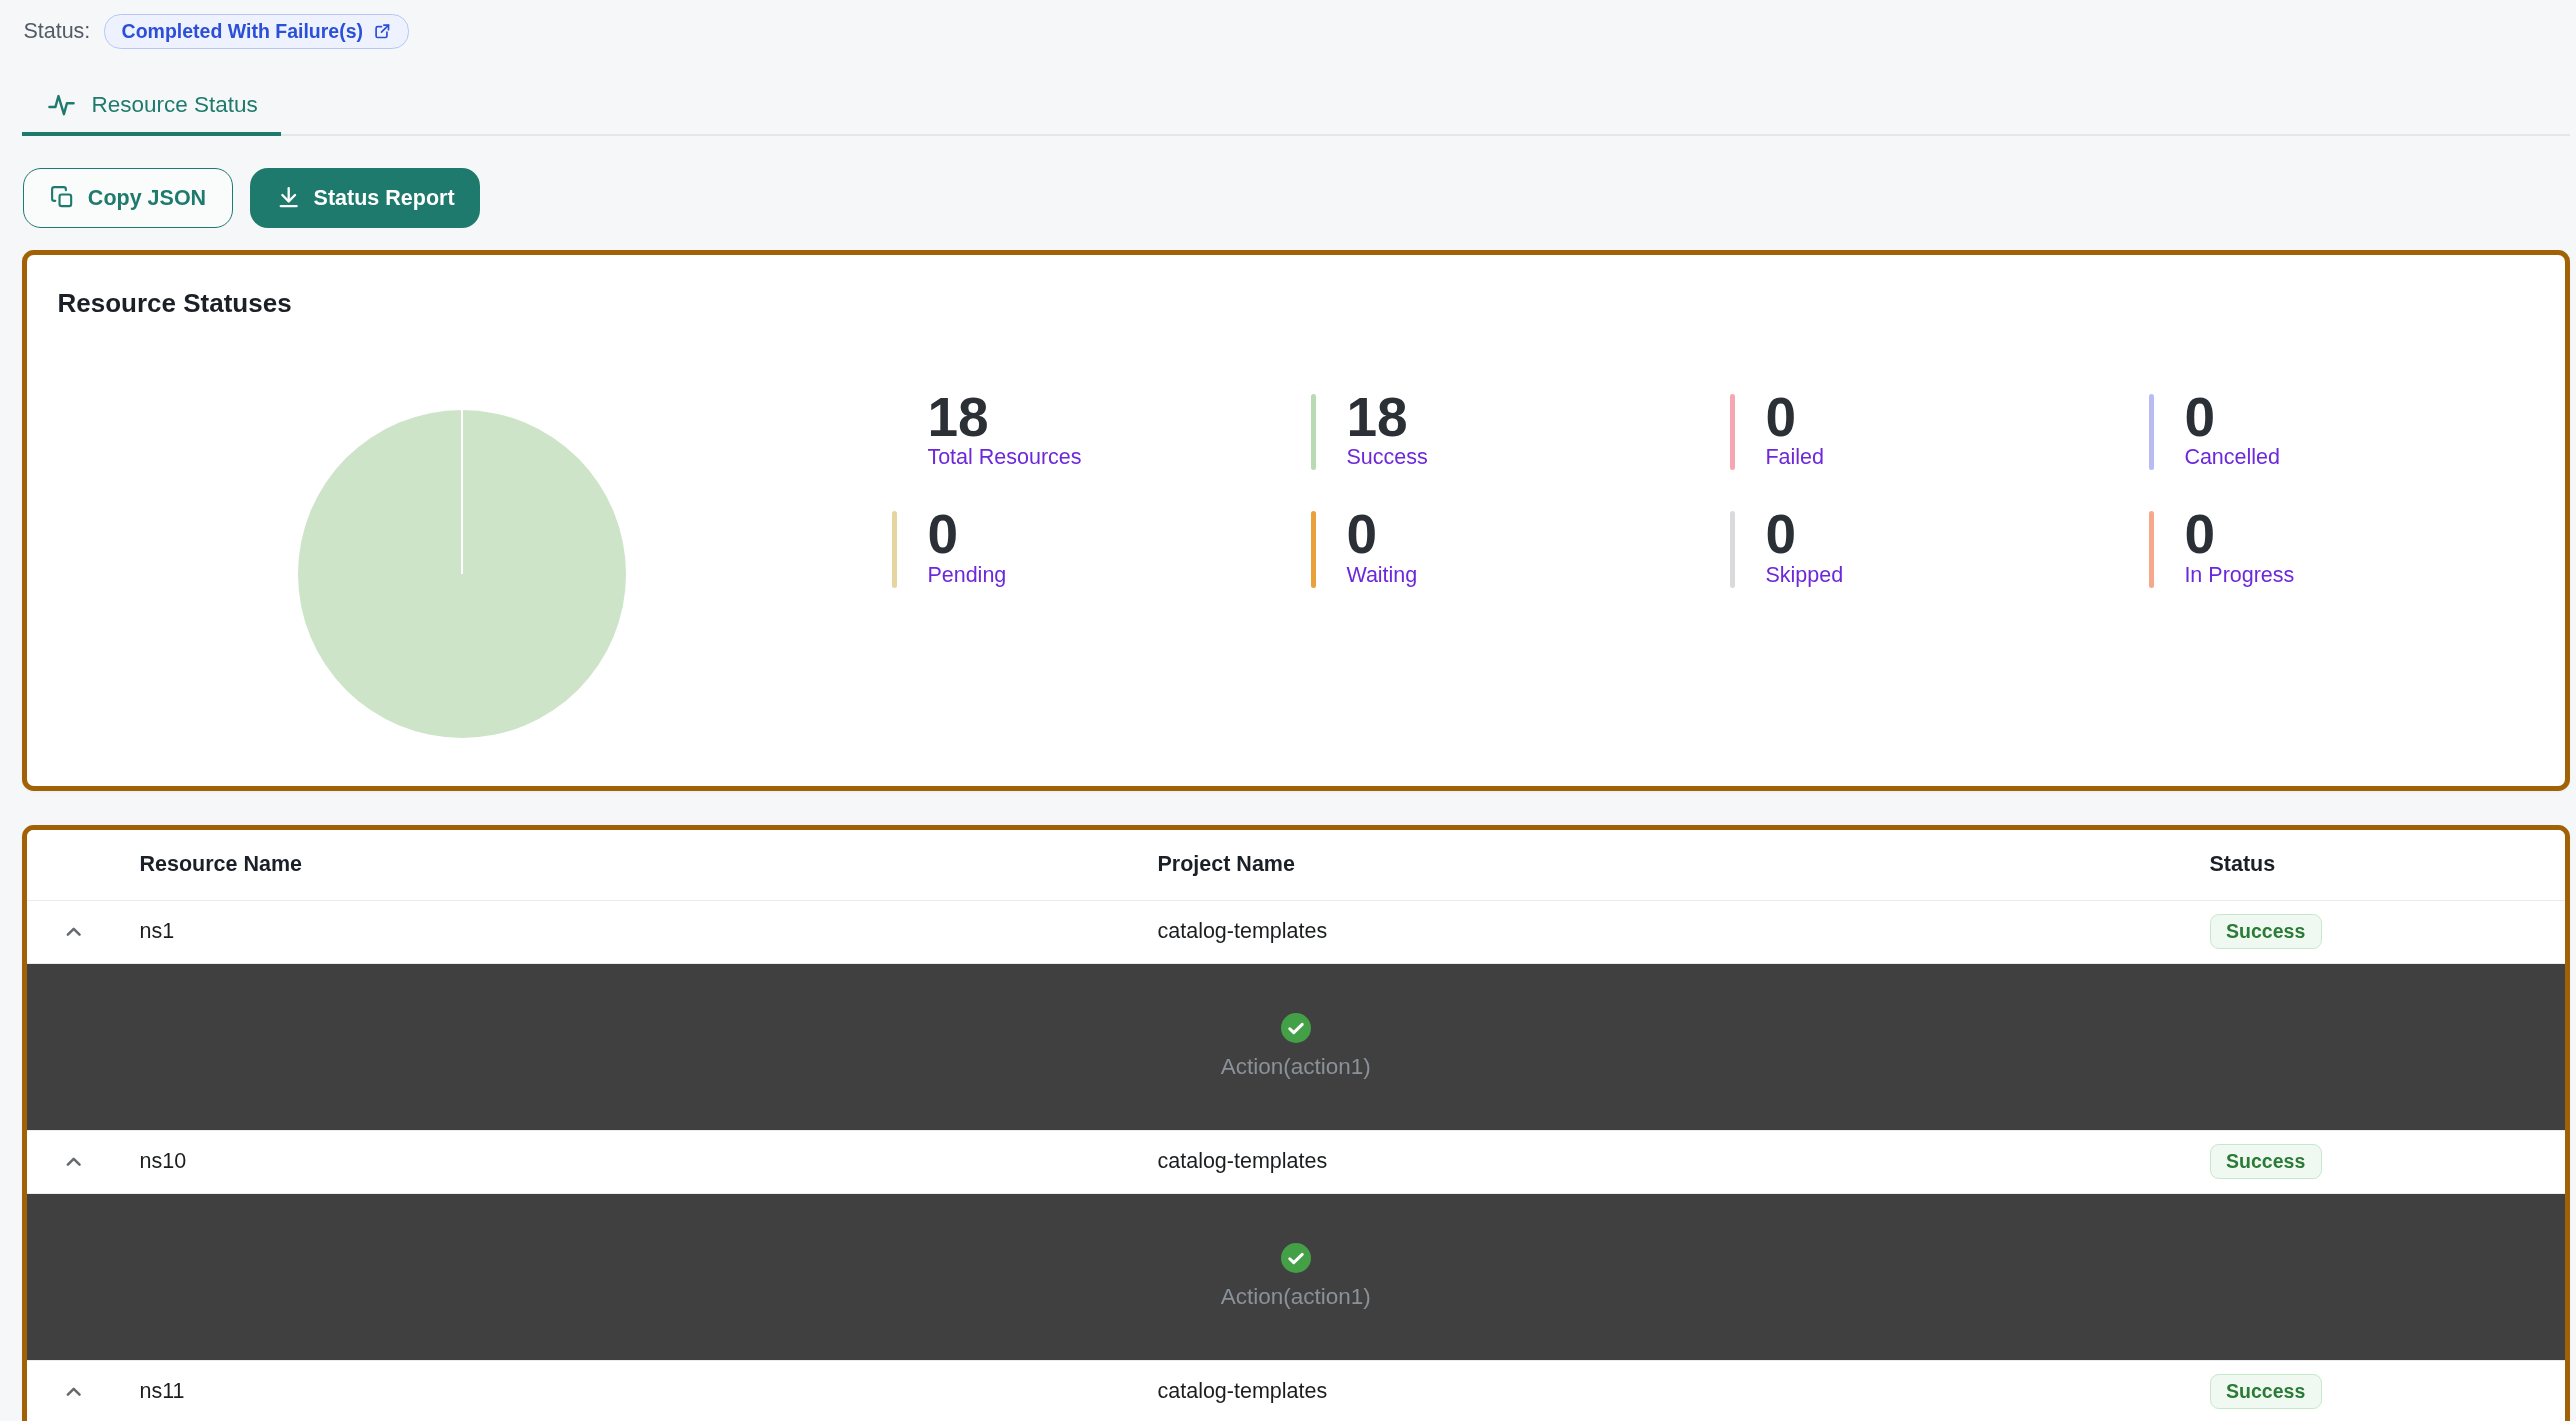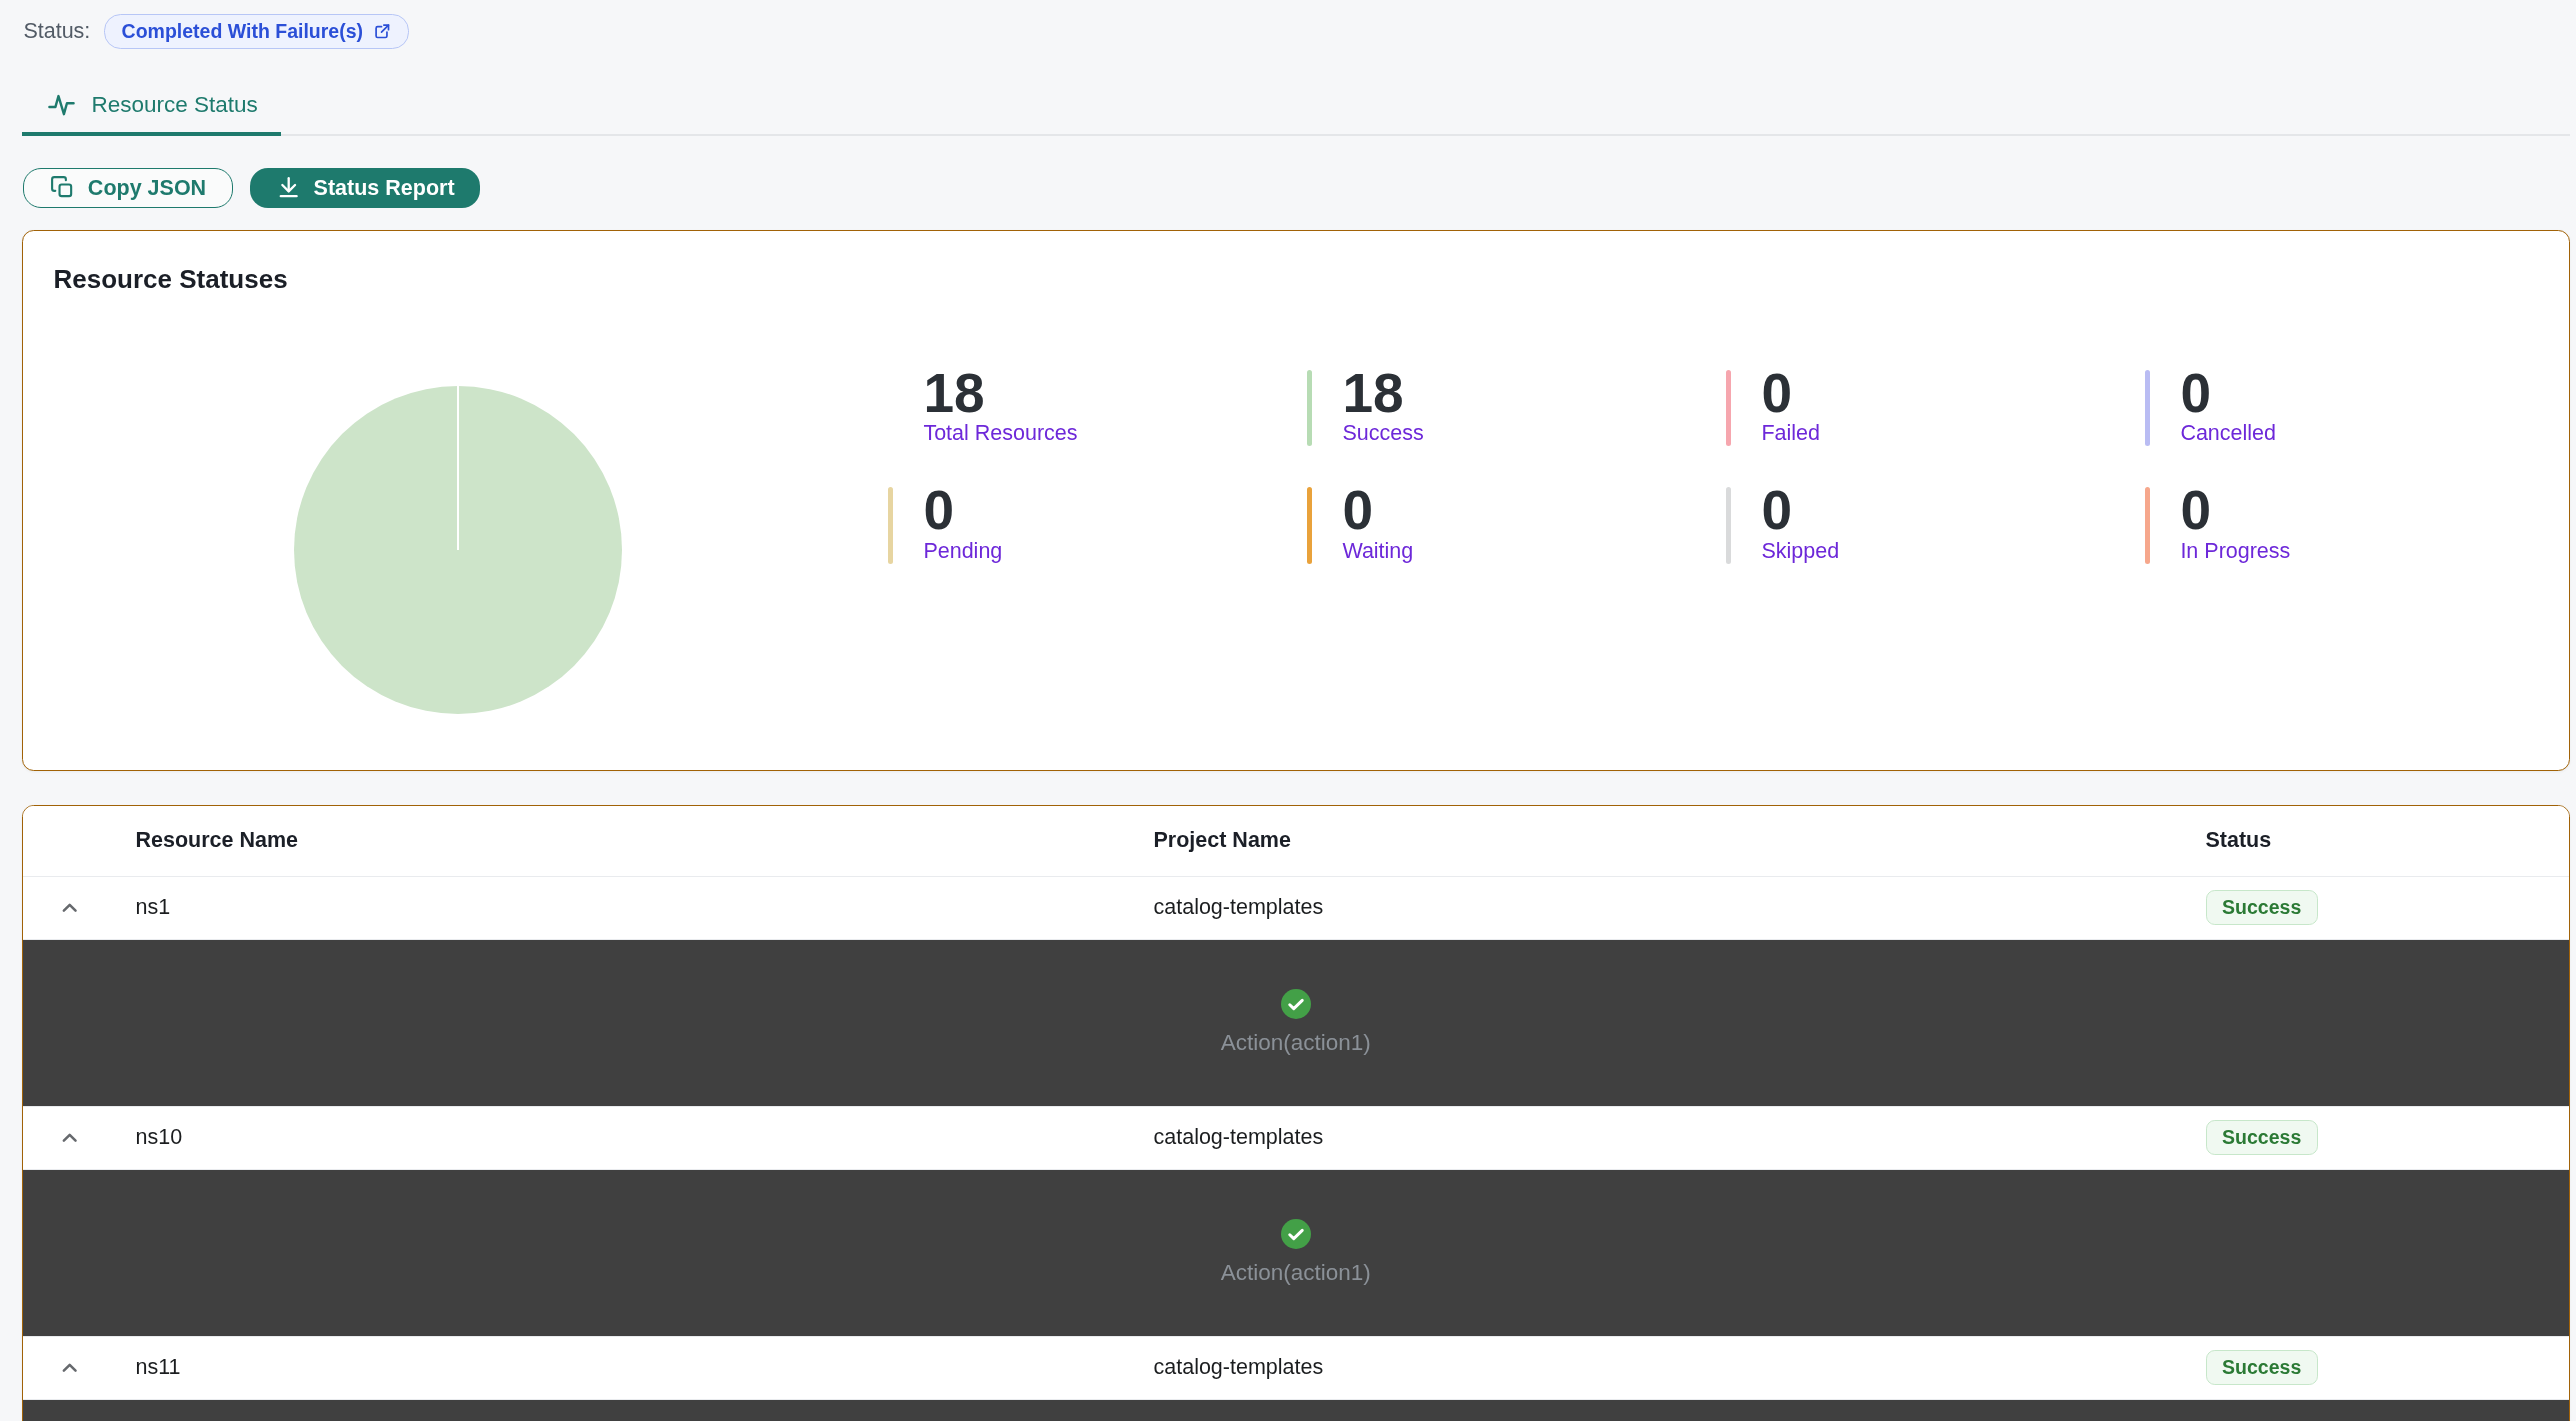--- a/index.html
+++ b/index.html
@@ -30,31 +30,31 @@
     color: #1e7a6d; font-size: 22.5px; border-bottom: 4.9px solid #1e7a6d; cursor: pointer;
   }
   .tab svg { display: block; }
 
   
   .page-head { display: flex; justify-content: space-between; align-items: flex-start; margin: 32px 9.8px 0 23.4px; }
   .jobs-title { font-size: 23.4px; font-weight: bold; color: #1b1f27; }
   .jobs-desc  { font-size: 20.5px; color: #4b5563; margin-top: 6.8px; }
   .actions { display: flex; gap: 17.6px; }
   .btn {
-    height: 40px; border-radius: 18px; font-size: 21.5px; font-weight: bold;
+    height: 60px; border-radius: 18px; font-size: 21.5px; font-weight: bold;
     display: inline-flex; align-items: center; gap: 12.7px; padding: 0 25.4px;
     cursor: pointer; font-family: "Liberation Sans", sans-serif;
   }
   .btn-outline { border: 1px solid #1e7a6d; color: #1e7a6d; background: #fafbfb; }
   .btn-solid   { border: none; background: #1e7a6d; color: #ffffff; }
   .btn svg { display: block; }
 
   
   .card {
-    background: #ffffff; border: 1px solid #a16207; border-radius: 11.7px;
+    background: #ffffff; border: 5px solid #a16207; border-radius: 11.7px;
     box-shadow: 0 1px 2.9px rgba(20,30,40,0.05);
   }
   .chart-card { margin: 21.5px 5.9px 0 21.5px; height: 541px; position: relative; }
   .card-title { position: absolute; left: 31px; top: 33px; font-size: 26px; font-weight: bold; color: #1b1f27; }
 
   .pie {
     position: absolute; left: 271px; top: 155px; width: 328px; height: 328px;
     border-radius: 50%; background: #cde4c9;
   }
   .pie::after {

